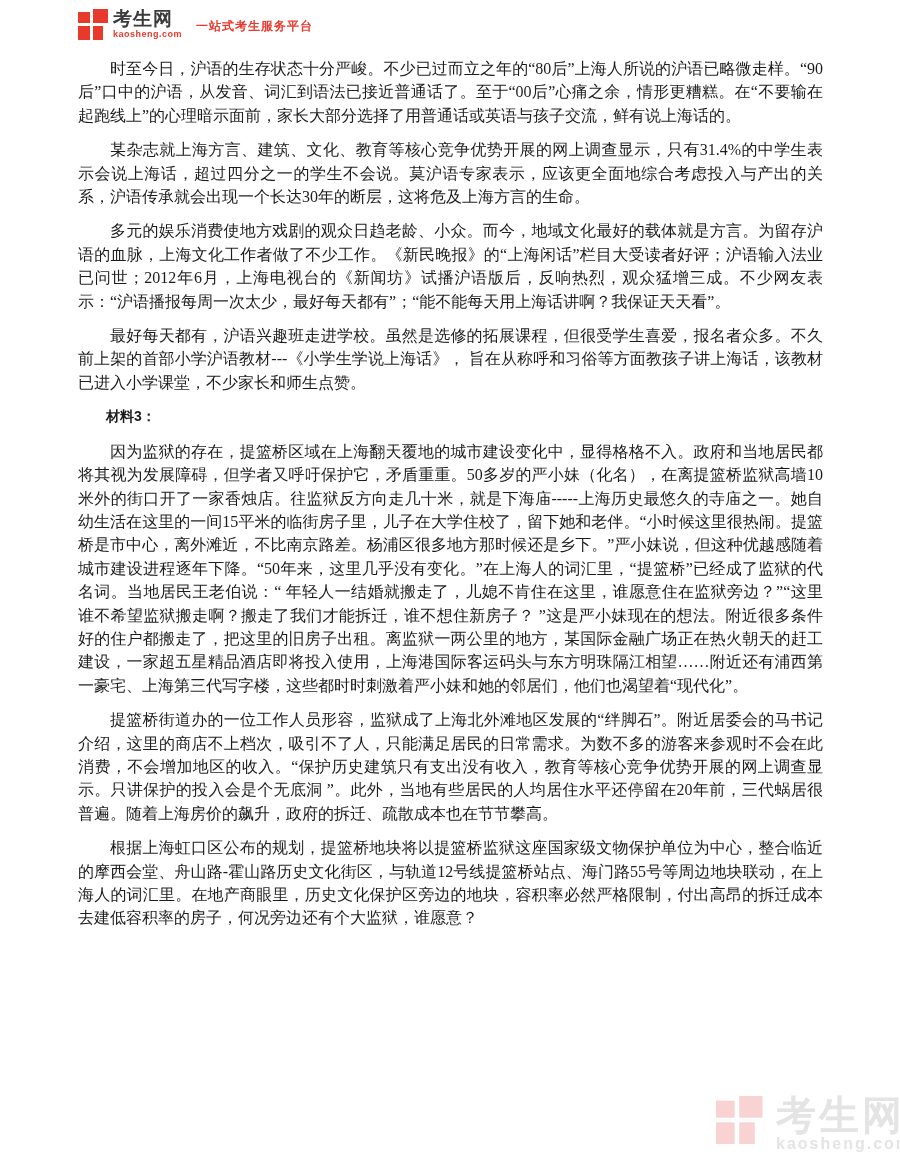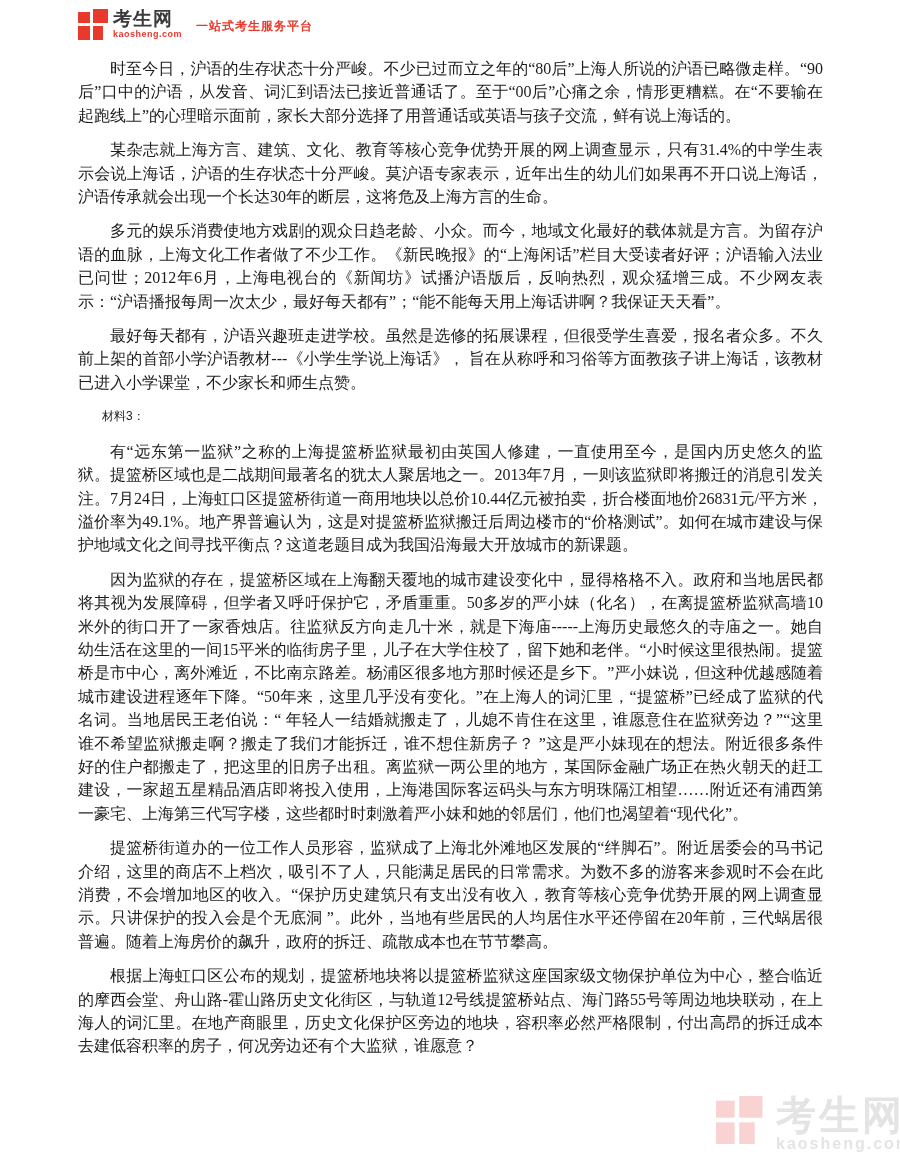--- a/index.html
+++ b/index.html
@@ -57,21 +57,21 @@
     margin:0 0 11px 0;
     font-size:16px;line-height:23.4px;
     text-align:justify;
     color:var(--body-text);
     text-indent:2em;
     word-break:break-all;
   }
   .doc p.no-indent{text-indent:0;}
   .doc p.heading{
     font-family:"Liberation Sans","DejaVu Sans",sans-serif;
-    font-weight:normal;font-size:12px;
+    font-weight:bold;font-size:14px;
   }
 
   
   .watermark{
     position:absolute;left:716px;top:1096px;
     display:flex;align-items:flex-start;
   }
   .wm-mark-wrap{width:50px;height:50px;flex:0 0 auto;}
   .wm-mark-wrap .mark{transform:scale(1.55);transform-origin:0 0;}
   .wm-mark-wrap .mark i{background:var(--wm-pink);}
@@ -99,25 +99,24 @@
   </div>
   <div class="logo-text">
     <span class="logo-name">考生网</span>
     <span class="logo-domain">kaosheng.com</span>
   </div>
   <div class="tagline">一站式考生服务平台</div>
 </div>
 
 <div class="doc">
   <p>时至今日，沪语的生存状态十分严峻。不少已过而立之年的“80后”上海人所说的沪语已略微走样。“90后”口中的沪语，从发音、词汇到语法已接近普通话了。至于“00后”心痛之余，情形更糟糕。在“不要输在起跑线上”的心理暗示面前，家长大部分选择了用普通话或英语与孩子交流，鲜有说上海话的。</p>
-  <p>某杂志就上海方言、建筑、文化、教育等核心竞争优势开展的网上调查显示，只有31.4%的中学生表示会说上海话，沪语的生存状态十分严峻。莫沪语专家表示，近年出生的幼儿们如果再不开口说上海话，沪语传承就会出现一个长达30年的断层，这将危及上海方言的生命。</p>
+  <p>某杂志就上海方言、建筑、文化、教育等核心竞争优势开展的网上调查显示，只有31.4%的中学生表示会说上海话，超过四分之一的学生不会说。莫沪语专家表示，应该更全面地综合考虑投入与产出的关系，沪语传承就会出现一个长达30年的断层，这将危及上海方言的生命。</p>
   <p>多元的娱乐消费使地方戏剧的观众日趋老龄、小众。而今，地域文化最好的载体就是方言。为留存沪语的血脉，上海文化工作者做了不少工作。《新民晚报》的“上海闲话”栏目大受读者好评；沪语输入法业已问世；2012年6月，上海电视台的《新闻坊》试播沪语版后，反响热烈，观众猛增三成。不少网友表示：“沪语播报每周一次太少，最好每天都有”；“能不能每天用上海话讲啊？我保证天天看”。</p>
   <p>最好每天都有，沪语兴趣班走进学校。虽然是选修的拓展课程，但很受学生喜爱，报名者众多。不久前上架的首部小学沪语教材---《小学生学说上海话》， 旨在从称呼和习俗等方面教孩子讲上海话，该教材已进入小学课堂，不少家长和师生点赞。</p>
   <p class="heading">材料3：</p>
-  <p>有“远东第一监狱”之称的上海提篮桥监狱最初由英国人修建，一直使用至今，是国内历史悠久的监狱。提篮桥区域也是二战期间最著名的犹太人聚居地之一。2013年7月，一则该监狱即将搬迁的消息引发关注。7月24日，上海虹口区提篮桥街道一商用地块以总价10.44亿元被拍卖，折合楼面地价26831元/平方米，溢价率为49.1%。地产界普遍认为，这是对提篮桥监狱搬迁后周边楼市的“价格测试”。如何在城市建设与保护地域文化之间寻找平衡点？这道老题目成为我国沿海最大开放城市的新课题。</p>
   <p>因为监狱的存在，提篮桥区域在上海翻天覆地的城市建设变化中，显得格格不入。政府和当地居民都将其视为发展障碍，但学者又呼吁保护它，矛盾重重。50多岁的严小妹（化名），在离提篮桥监狱高墙10米外的街口开了一家香烛店。往监狱反方向走几十米，就是下海庙-----上海历史最悠久的寺庙之一。她自幼生活在这里的一间15平米的临街房子里，儿子在大学住校了，留下她和老伴。“小时候这里很热闹。提篮桥是市中心，离外滩近，不比南京路差。杨浦区很多地方那时候还是乡下。”严小妹说，但这种优越感随着城市建设进程逐年下降。“50年来，这里几乎没有变化。”在上海人的词汇里，“提篮桥”已经成了监狱的代名词。当地居民王老伯说：“ 年轻人一结婚就搬走了，儿媳不肯住在这里，谁愿意住在监狱旁边？”“这里谁不希望监狱搬走啊？搬走了我们才能拆迁，谁不想住新房子？ ”这是严小妹现在的想法。附近很多条件好的住户都搬走了，把这里的旧房子出租。离监狱一两公里的地方，某国际金融广场正在热火朝天的赶工建设，一家超五星精品酒店即将投入使用，上海港国际客运码头与东方明珠隔江相望……附近还有浦西第一豪宅、上海第三代写字楼，这些都时时刺激着严小妹和她的邻居们，他们也渴望着“现代化”。</p>
   <p>提篮桥街道办的一位工作人员形容，监狱成了上海北外滩地区发展的“绊脚石”。附近居委会的马书记介绍，这里的商店不上档次，吸引不了人，只能满足居民的日常需求。为数不多的游客来参观时不会在此消费，不会增加地区的收入。“保护历史建筑只有支出没有收入，教育等核心竞争优势开展的网上调查显示。只讲保护的投入会是个无底洞 ”。此外，当地有些居民的人均居住水平还停留在20年前，三代蜗居很普遍。随着上海房价的飙升，政府的拆迁、疏散成本也在节节攀高。</p>
   <p>根据上海虹口区公布的规划，提篮桥地块将以提篮桥监狱这座国家级文物保护单位为中心，整合临近的摩西会堂、舟山路-霍山路历史文化街区，与轨道12号线提篮桥站点、海门路55号等周边地块联动，在上海人的词汇里。在地产商眼里，历史文化保护区旁边的地块，容积率必然严格限制，付出高昂的拆迁成本去建低容积率的房子，何况旁边还有个大监狱，谁愿意？</p>
 </div>
 
 <div class="watermark">
   <div class="wm-mark-wrap">
     <div class="mark">
       <i class="b1"></i>
       <i class="b2"></i>

